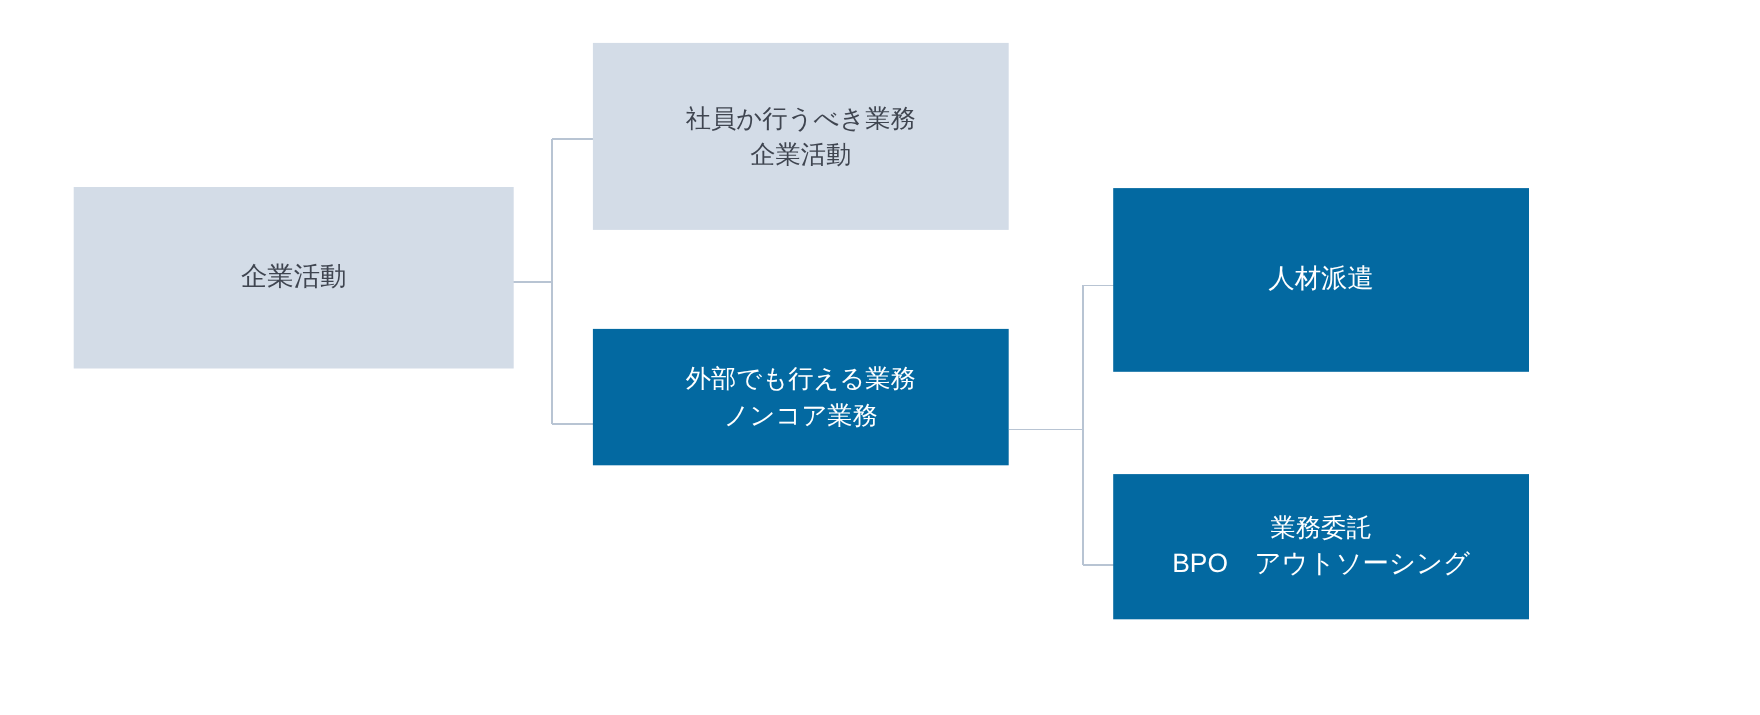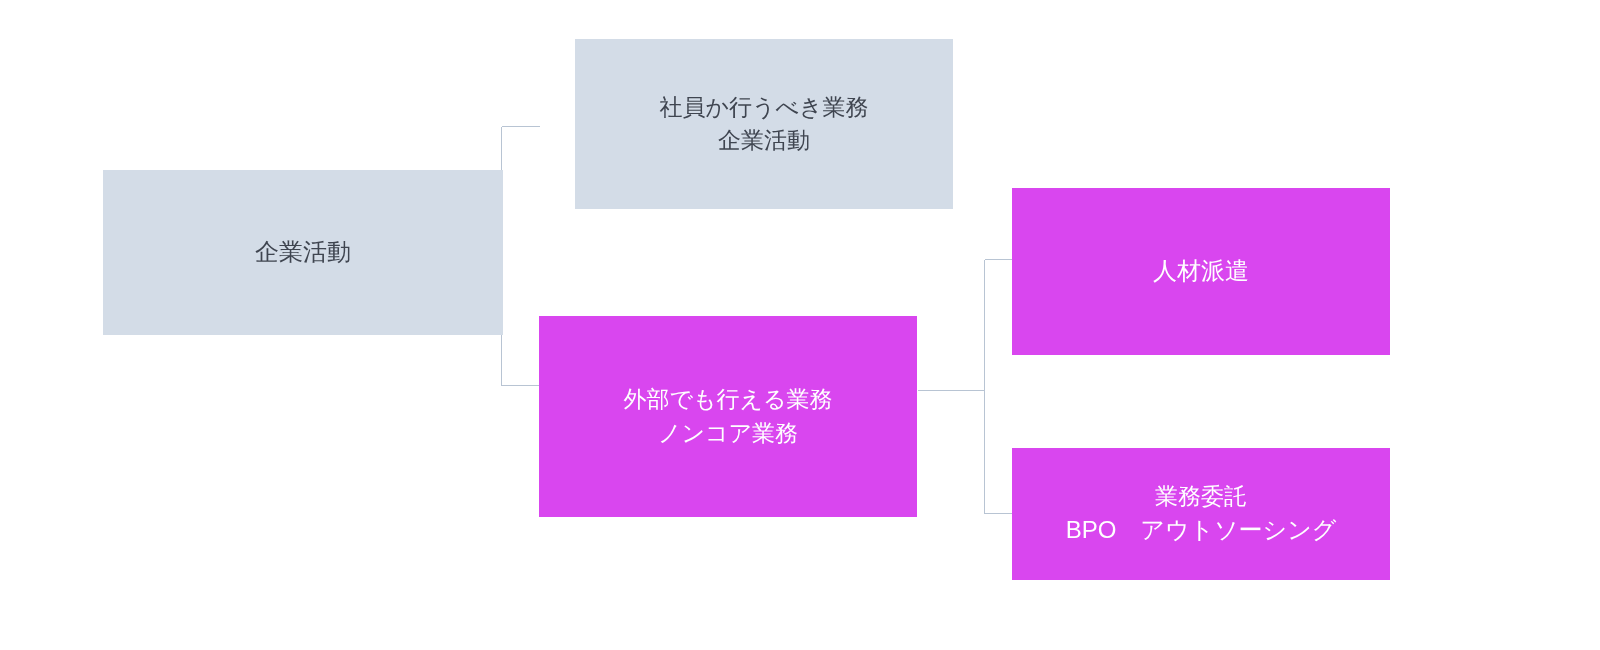--- a/index.html
+++ b/index.html
@@ -42,31 +42,29 @@
     line-height: 1.45;
   }
   .node .line {
     display: block;
     white-space: pre;
   }
 
   .node--light {
     background: #d3dce7;
     color: #3f4550;
-    margin-left: 36px;
   }
   .node--accent {
-    background: #d946ef;
+    background: #0369a1;
     color: #ffffff;
-    margin-top: 17px;
   }
 
   .node--root      { left: 67px;   top: 170px; width: 400px; height: 165px; }
   .node--core      { left: 539px;  top: 39px;  width: 378px; height: 170px; }
-  .node--noncore   { left: 539px;  top: 299px; width: 378px; height: 201px; }
+  .node--noncore   { left: 539px;  top: 299px; width: 378px; height: 124px; }
   .node--haken     { left: 1012px; top: 171px; width: 378px; height: 167px; }
   .node--bpo       { left: 1012px; top: 431px; width: 378px; height: 132px; }
   .fs-23 { font-size: 23px; }
   .fs-24 { font-size: 24px; }
 </style>
 </head>
 <body>
 
 <div id="canvas">
 

